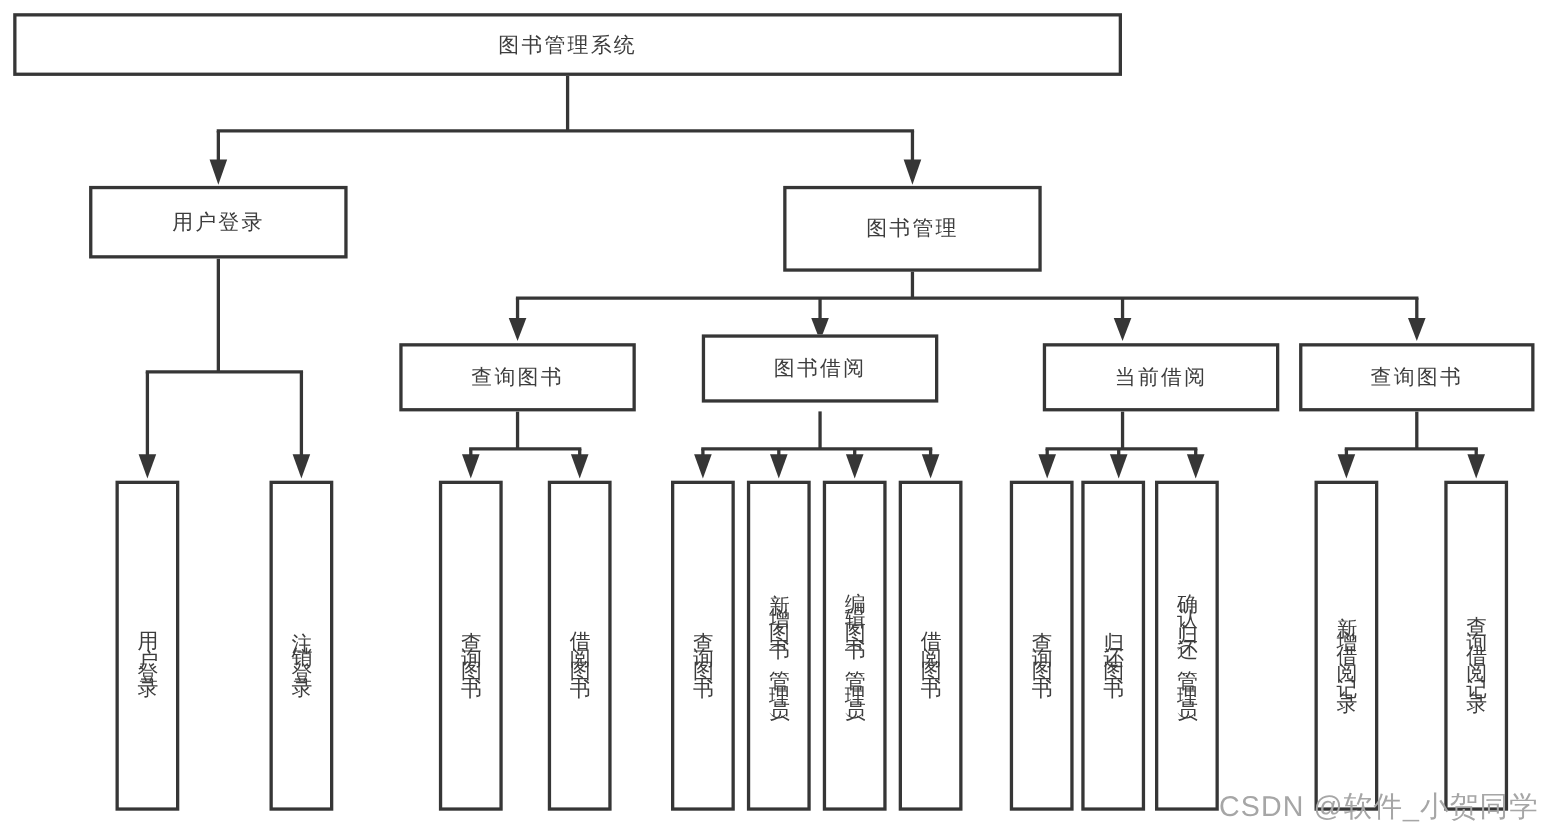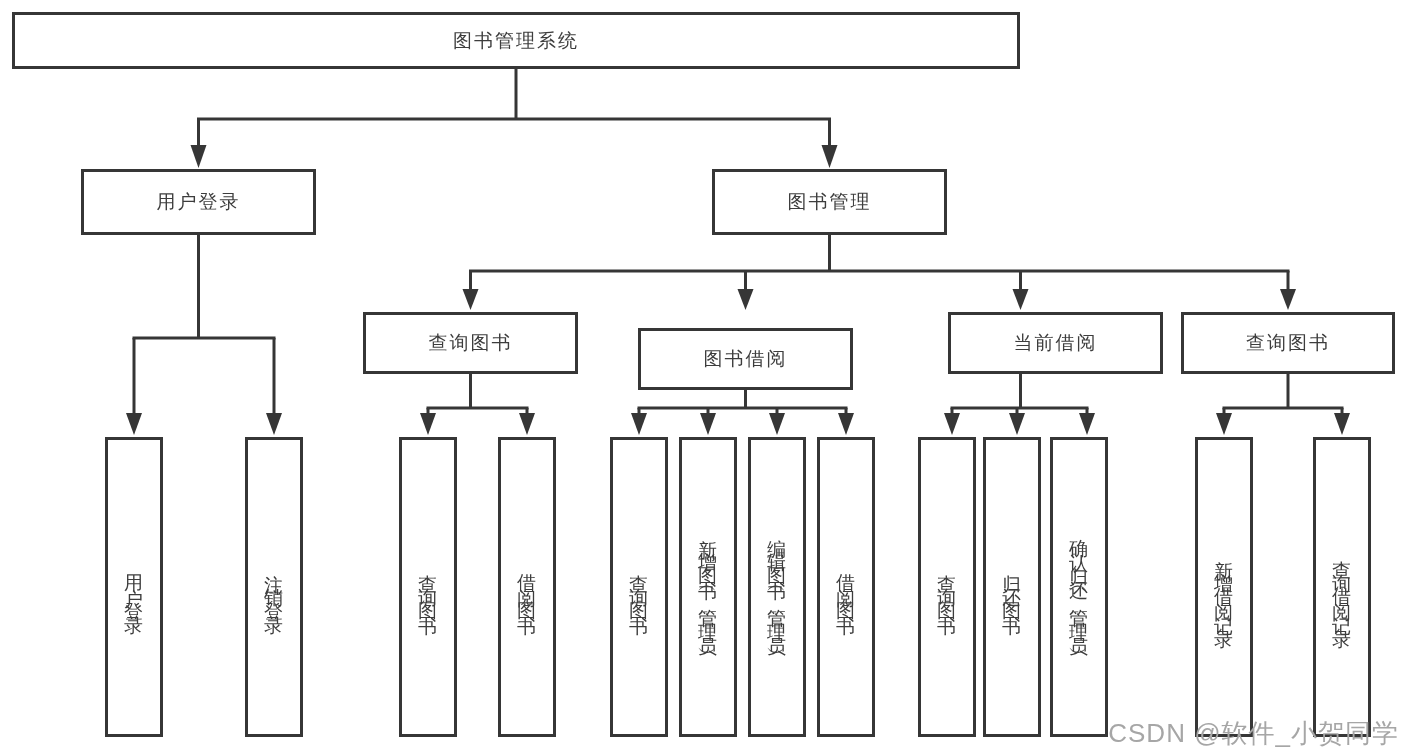--- a/index.html
+++ b/index.html
@@ -136,28 +136,28 @@
     </g>
   </svg>
 
   <div class="box box-h" style="left:12px; top:12px; width:1008px; height:57px;">
     <span>图书管理系统</span>
   </div>
 
   <div class="box box-h" style="left:81px; top:169px; width:235px; height:66px;">
     <span>用户登录</span>
   </div>
-  <div class="box box-h" style="left:712px; top:169px; width:235px; height:66px;">
+  <div class="box box-h" style="left:712px; top:169px; width:235px; height:78px;">
     <span>图书管理</span>
   </div>
 
   <div class="box box-h" style="left:363px; top:312px; width:215px; height:62px;">
     <span>查询图书</span>
   </div>
-  <div class="box box-h" style="left:638px; top:328px; width:215px; height:62px;">
+  <div class="box box-h" style="left:638px; top:304px; width:215px; height:62px;">
     <span>图书借阅</span>
   </div>
   <div class="box box-h" style="left:913px; top:312px; width:215px; height:62px;margin-left:35px;">
     <span>当前借阅</span>
   </div>
   <div class="box box-h" style="left:1181px; top:312px; width:214px; height:62px;">
     <span>查询图书</span>
   </div>
 
   <div class="box leaf" style="left:105px;">

